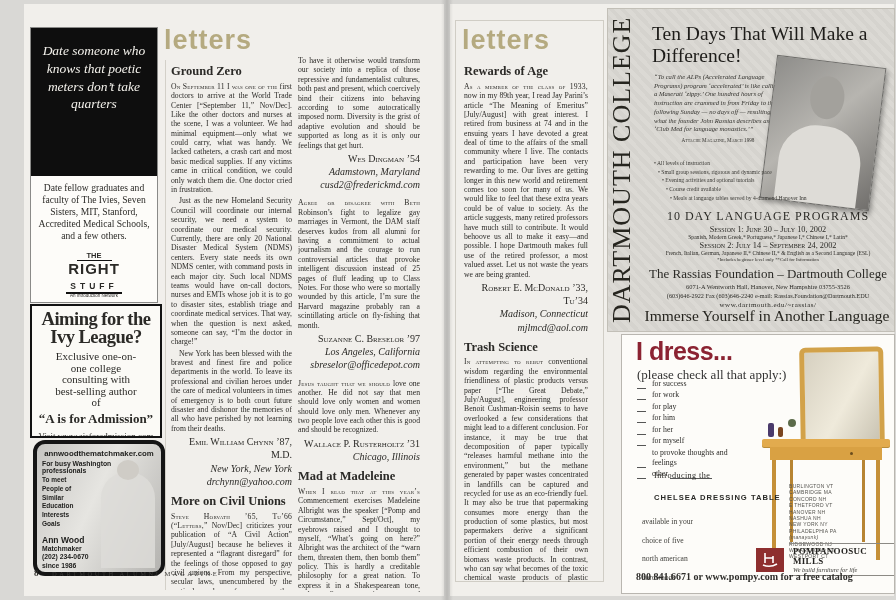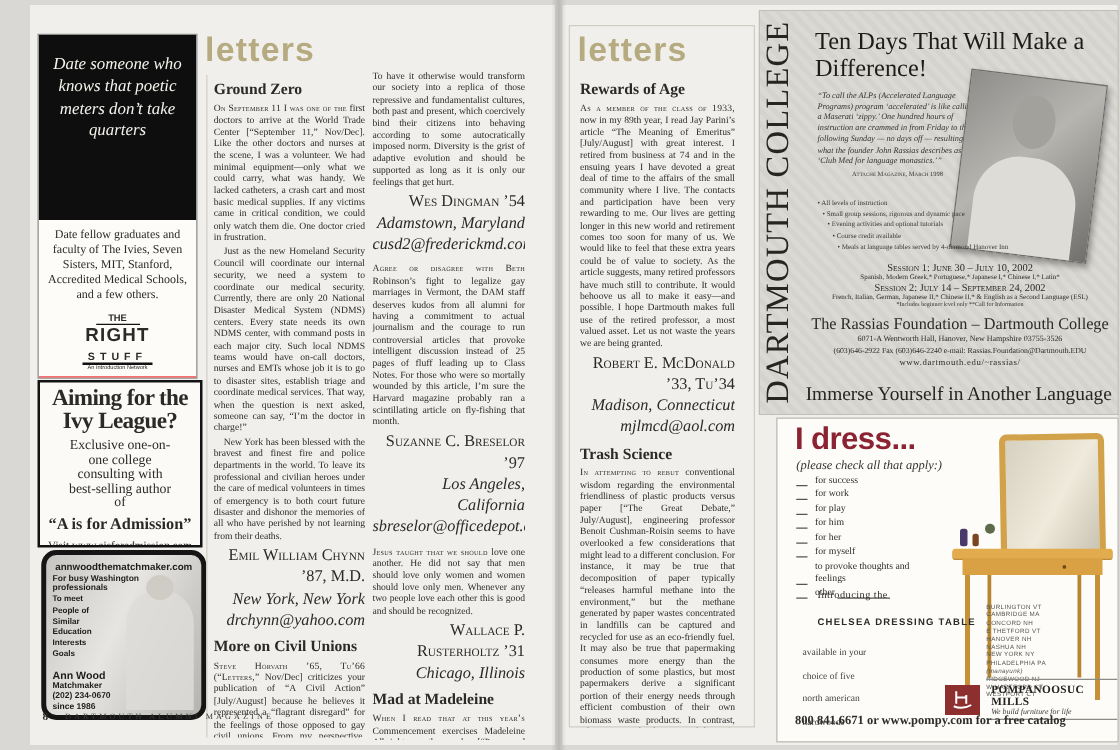--- a/index.html
+++ b/index.html
@@ -19,21 +19,21 @@
   .col{position:absolute;overflow:hidden;font-size:7.7px;line-height:1.22;text-align:justify;}
   #col1{left:165px;top:60px;width:121px;height:530px;border-left:1px solid #d3d0c8;padding-left:5px;}
   #col2{left:298px;top:56px;width:122px;height:536px;}
   #col3{left:464px;top:60px;width:124px;height:522px;}
   #right-letters-box{position:absolute;left:455px;top:20px;width:147px;height:560px;
        border:1px solid #d0cdc5;}
   .ltr-title{font-weight:bold;font-size:12.5px;line-height:1.1;margin:5px 0 3px;text-align:left;}
   .col p{margin:0 0 2px;}
   .col p.ind{text-indent:8px;}
   .lead{font-variant:small-caps;letter-spacing:0.2px;}
-  .sig{text-align:right;font-size:13px;line-height:1.32;margin:1px 0 7px;}
+  .sig{text-align:right;font-size:10px;line-height:1.32;margin:1px 0 7px;}
   .sig .name{font-variant:small-caps;display:block;}
   .sig .loc,.sig .email{font-style:italic;display:block;}
 
   
   #pg-num{position:absolute;left:34px;top:568px;font-size:9px;font-weight:bold;}
   #pg-title{position:absolute;left:52px;top:570px;font-size:6.5px;letter-spacing:2.5px;color:#3a3936;}
 
   
   #ad-rs{position:absolute;left:30px;top:27px;width:126px;height:274px;background:#fdfcf9;
          border:1px solid #8a8a88;overflow:hidden;}
@@ -103,21 +103,21 @@
   .p-contact{font-size:6.2px;margin-top:2px;}
   .p-url{font-size:7px;letter-spacing:0.5px;margin-top:2px;}
   .dc-tagline{position:absolute;left:34px;bottom:6px;width:250px;text-align:center;
               font-size:15.5px;color:#26251f;white-space:nowrap;}
 
   
   #ad-dress{position:absolute;left:621px;top:334px;width:272px;height:258px;
             background:#fdfcf9;border:1px solid #b9b6b0;overflow:hidden;}
   .dr-head{position:absolute;left:14px;top:2px;color:#8b2332;font-weight:bold;
            font-family:"Liberation Sans",sans-serif;font-size:25px;letter-spacing:-0.5px;}
-  .dr-sub{position:absolute;left:15px;top:32px;font-style:italic;font-size:10px;color:#333;}
+  .dr-sub{position:absolute;left:15px;top:32px;font-size:13px;color:#333;}
   .dr-list{position:absolute;left:15px;top:44px;width:112px;font-size:7.8px;line-height:1.28;}
   .dr-list .chk{margin-bottom:1.5px;display:flex;align-items:flex-end;}
   .blank{display:inline-block;width:9px;border-bottom:1px solid #555;height:7px;
          margin-right:6px;flex:none;}
   .blank.long{width:42px;margin-left:2px;}
   .dr-intro{position:absolute;left:32px;top:136px;font-size:8.2px;letter-spacing:0.4px;}
   .dr-product{position:absolute;left:32px;top:158px;font-family:"Liberation Sans",sans-serif;
               font-weight:bold;font-size:7.6px;letter-spacing:1px;color:#2a2a27;}
   .dr-avail{position:absolute;left:20px;top:178px;font-size:7.6px;line-height:2.45;color:#41403c;}
   .dr-cities{position:absolute;left:167px;top:148px;width:92px;font-family:"Liberation Sans",sans-serif;
@@ -275,20 +275,21 @@
       <div class="dc-shirt"></div>
     </div>
     <div class="dc-bullets">
       <div>• All levels of instruction</div>
       <div style="padding-left:4px">• Small group sessions, rigorous and dynamic pace</div>
       <div style="padding-left:8px">• Evening activities and optional tutorials</div>
       <div style="padding-left:12px">• Course credit available</div>
       <div style="padding-left:16px">• Meals at language tables served by 4-diamond Hanover Inn</div>
     </div>
     <div class="dc-programs">
+      <div class="p-title">10 DAY LANGUAGE PROGRAMS</div>
       <div class="p-session">Session 1: June 30 – July 10, 2002</div>
       <div class="p-langs">Spanish, Modern Greek,* Portuguese,* Japanese I,* Chinese I,* Latin*</div>
       <div class="p-session">Session 2: July 14 – September 24, 2002</div>
       <div class="p-langs">French, Italian, German, Japanese II,* Chinese II,* &amp; English as a Second Language (ESL)</div>
       <div class="p-fine">*Includes beginner level only     **Call for Information</div>
       <div class="p-org">The Rassias Foundation – Dartmouth College</div>
       <div class="p-addr">6071-A Wentworth Hall, Hanover, New Hampshire 03755-3526</div>
       <div class="p-contact">(603)646-2922    Fax (603)646-2240    e-mail: Rassias.Foundation@Dartmouth.EDU</div>
       <div class="p-url">www.dartmouth.edu/~rassias/</div>
     </div>

